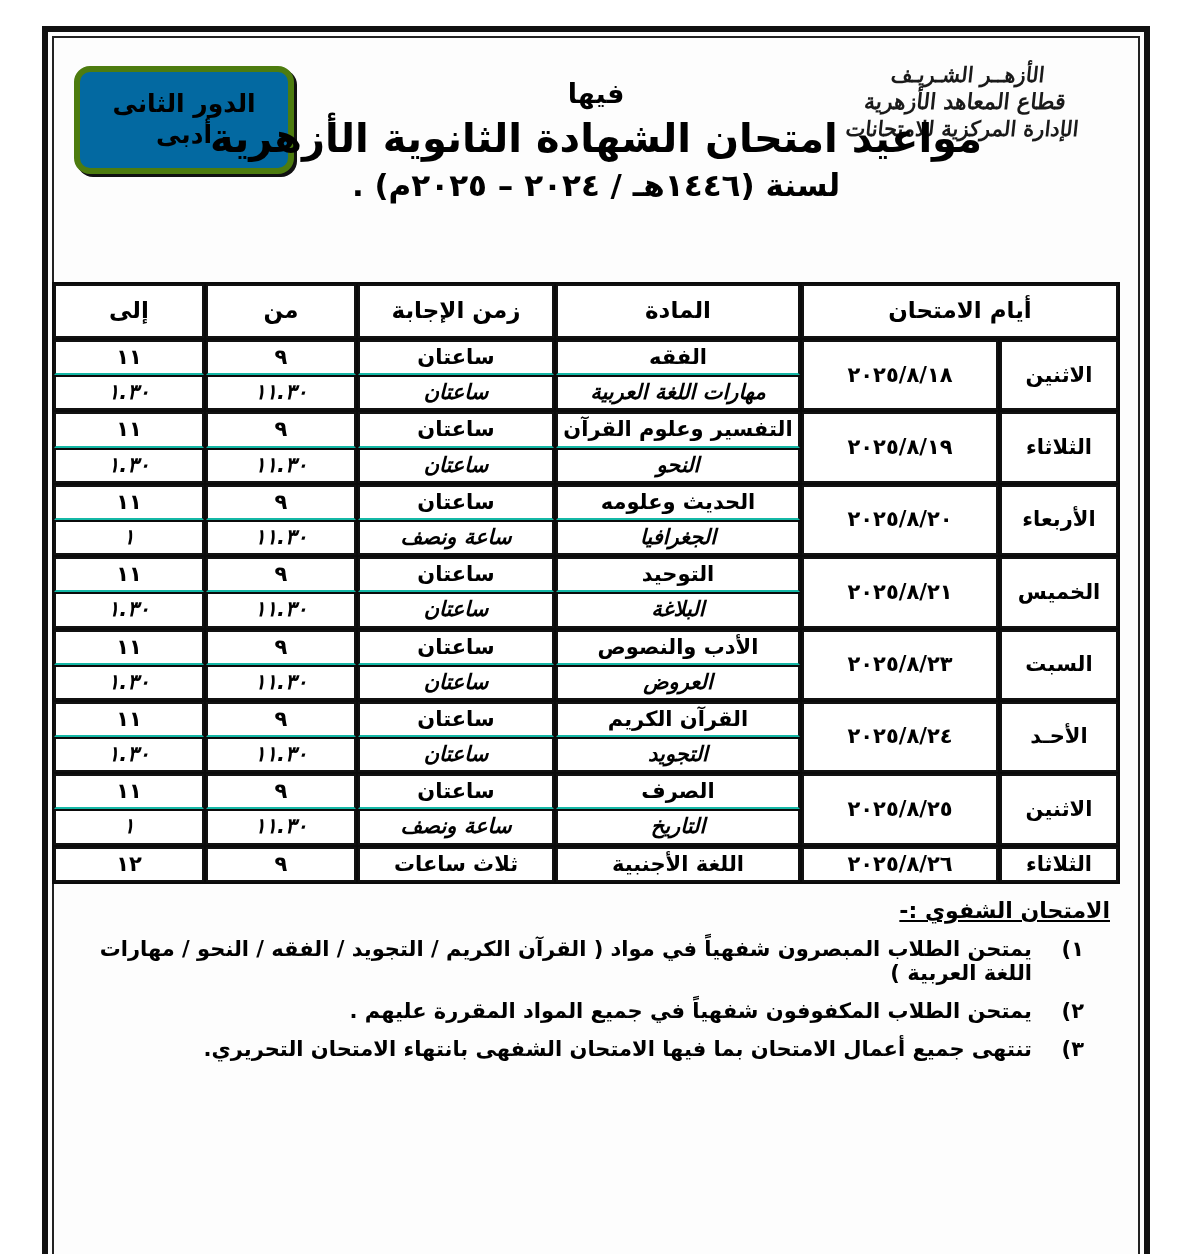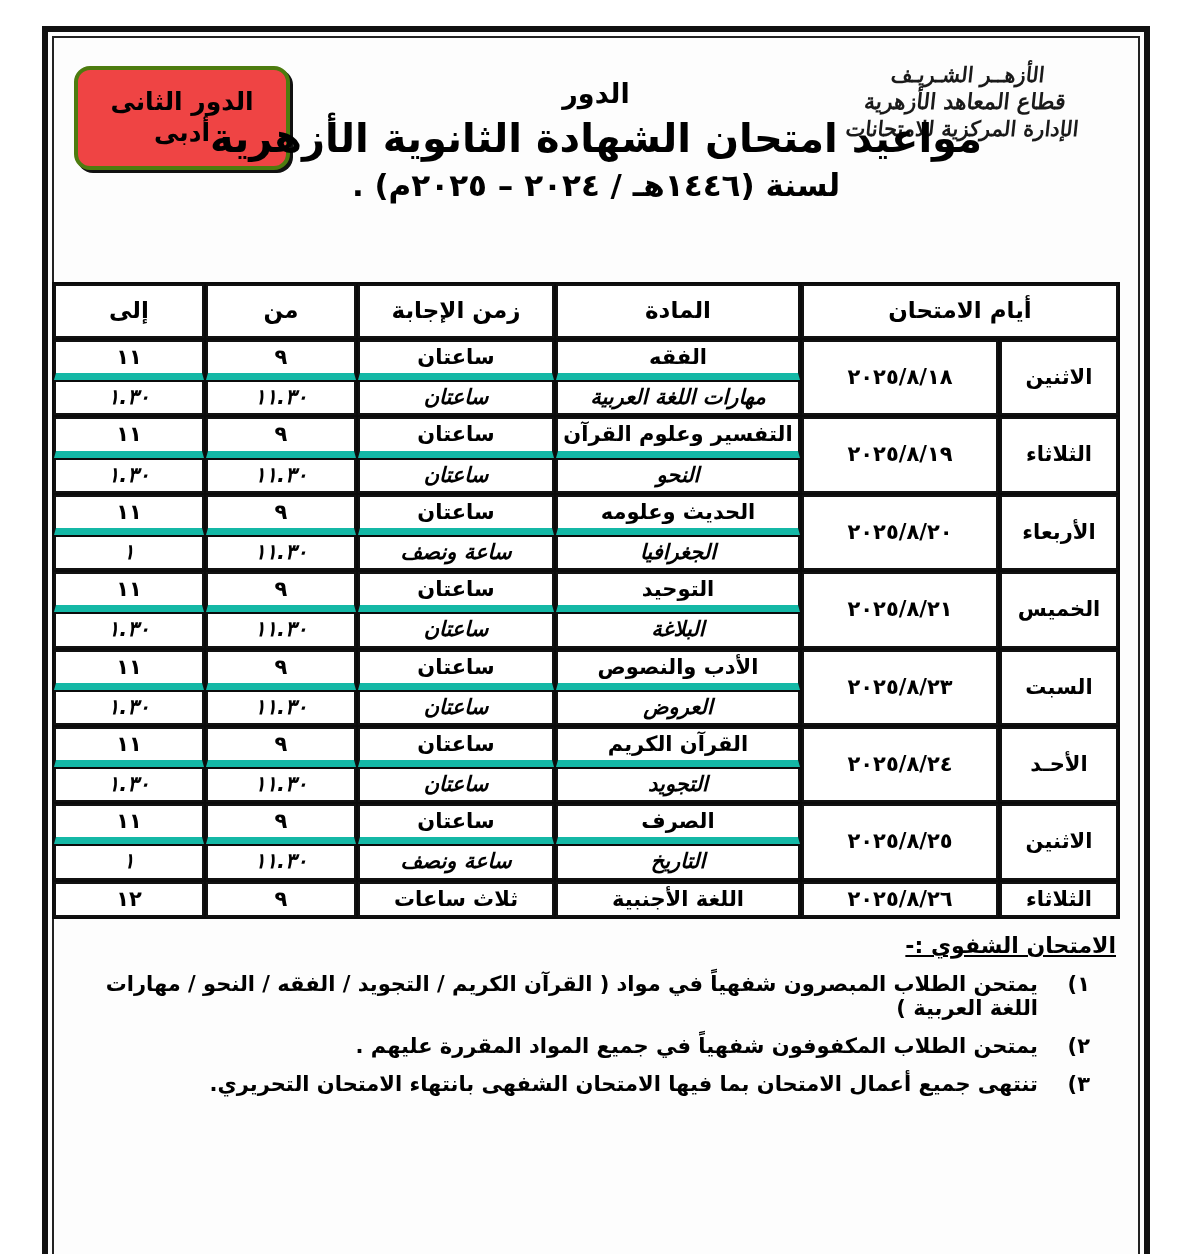--- a/index.html
+++ b/index.html
@@ -53,24 +53,24 @@
     height: 238px;
   }
 
   .corner-badge {
     position: absolute;
     right: auto;
     left: 12px;
     top: 22px;
     width: 208px;
     height: 96px;
-    border: 4px solid #4d7c0f;
+    border: 6px solid #4d7c0f;
     border-radius: 16px;
     box-shadow: 3px 3px 0 #111;
-    background: #ef4444;
+    background: #0369a1;
     display: flex;
     flex-direction: column;
     align-items: center;
     justify-content: center;
     gap: 2px;
   }
   .corner-badge .line {
     font-size: 25px;
     font-weight: bold;
     letter-spacing: -0.5px;
@@ -146,26 +146,26 @@
   .col-from  { width: 150px; }
   .col-to    { width: 150px; }
 
   td.day-cell  { font-size: 23px; }
   td.date-cell { font-size: 23px; letter-spacing: 0.5px; }
   td.subj-cell { font-size: 22px; }
   td.dur-cell  { font-size: 22px; }
   td.time-cell { font-size: 22px; letter-spacing: 0.5px; }
 
   
-  tr.sub-top td.inner-split { border-bottom: 7px solid #14b8a6; }
+  tr.sub-top td.inner-split { border-bottom: 2px solid #14b8a6; }
   tr.sub-bot td.inner-split { border-top: 0; font-style: italic; }
 
   
   .footer {
-    margin: 14px 12px 0 12px;
+    margin: 14px 18px 0 12px;
     text-align: right;
   }
   .footer-title {
     font-size: 22px;
     font-weight: bold;
     text-decoration: underline;
     margin-bottom: 14px;
     margin-right: 2px;
   }
   .note-row {
@@ -209,21 +209,21 @@
         <div class="line">أدبى</div>
       </div>
 
       <div class="letterhead">
         <div class="lh">الأزهــر الشـريـف</div>
         <div class="lh lh2">قطاع المعاهد الأزهرية</div>
         <div class="lh lh3">الإدارة المركزية للامتحانات</div>
       </div>
 
       <div class="doc-title">
-        <div class="t-word">الدور</div>
+        <div class="t-word">فيها</div>
         <div class="t-main">مواعيد امتحان الشهادة الثانوية الأزهرية</div>
         <div class="t-year">لسنة (١٤٤٦هـ / ٢٠٢٤ – ٢٠٢٥م) .</div>
       </div>
 
     </div>
 
     <div class="table-wrap">
       <table class="sched">
         <colgroup>
           <col class="col-day">

